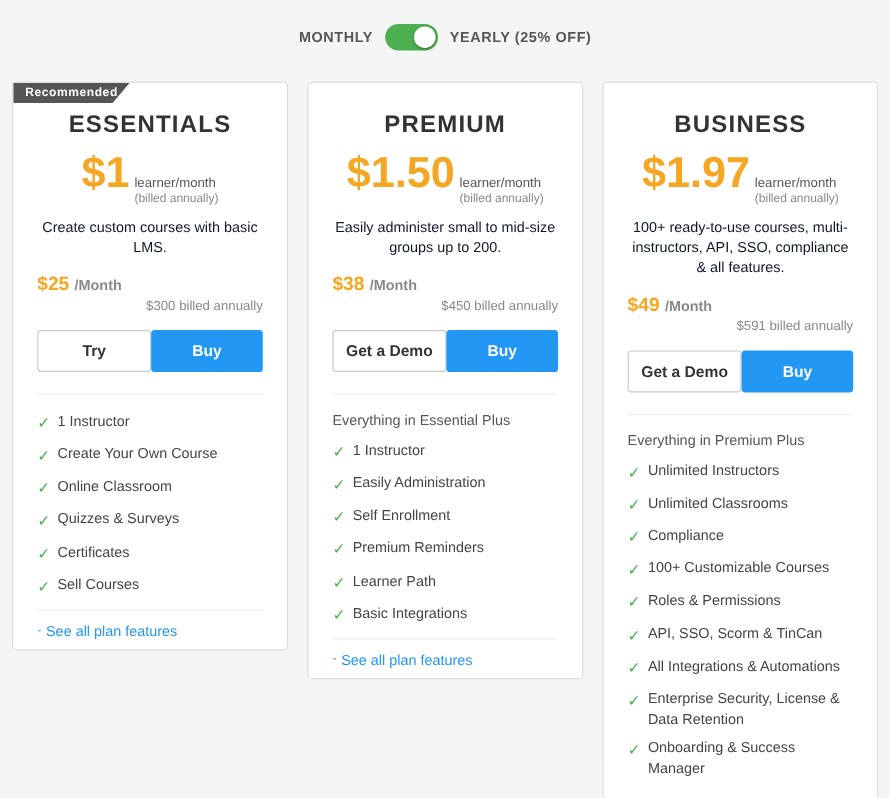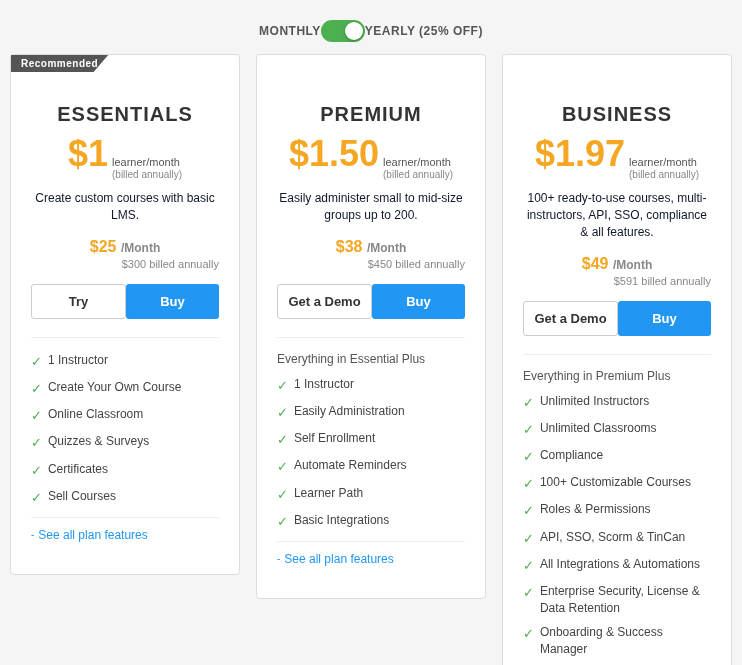--- a/index.html
+++ b/index.html
@@ -9,21 +9,22 @@
       min-height: 665px;
       display: flex;
       flex-direction: column;
       align-items: center;
       padding: 20px 10px;
     }
 
     .billing-toggle {
       display: flex;
       align-items: center;
-      margin-bottom: 12px;
+      gap: 10px;
+      margin-bottom: 26px;
       font-size: 12px;
       color: #555;
       font-weight: 600;
       letter-spacing: 0.5px;
     }
 
     .toggle-switch {
       position: relative;
       width: 44px;
       height: 22px;
@@ -52,21 +53,21 @@
       align-items: flex-start;
       max-width: 742px;
       width: 100%;
     }
 
     .plan-card {
       flex: 1;
       background: white;
       border: 1px solid #ddd;
       border-radius: 4px;
-      padding: 32px 20px;
+      padding: 8px 20px;
       position: relative;
       min-width: 0;
     }
 
     .plan-card.recommended {
       border: 1px solid #ddd;
     }
 
     .recommended-badge {
       position: absolute;
@@ -124,21 +125,21 @@
 
     .plan-description {
       font-size: 12px;
       color: #0f172a;
       text-align: center;
       margin: 10px 0 14px;
       line-height: 1.4;
     }
 
     .plan-monthly {
-      text-align: center;
+      text-align: left;
       font-size: 16px;
       font-weight: 700;
       color: #f5a623;
       margin-bottom: 2px;
     }
 
     .plan-annually {
       text-align: right;
       font-size: 11px;
       color: #888;
@@ -318,21 +319,21 @@
         <li>
       <span class="check-icon">✓</span>
       <span>Easily Administration</span>
     </li>
         <li>
       <span class="check-icon">✓</span>
       <span>Self Enrollment</span>
     </li>
         <li>
       <span class="check-icon">✓</span>
-      <span>Automate Reminders</span>
+      <span>Premium Reminders</span>
     </li>
         <li>
       <span class="check-icon">✓</span>
       <span>Learner Path</span>
     </li>
         <li>
       <span class="check-icon">✓</span>
       <span>Basic Integrations</span>
     </li>
       </ul>

